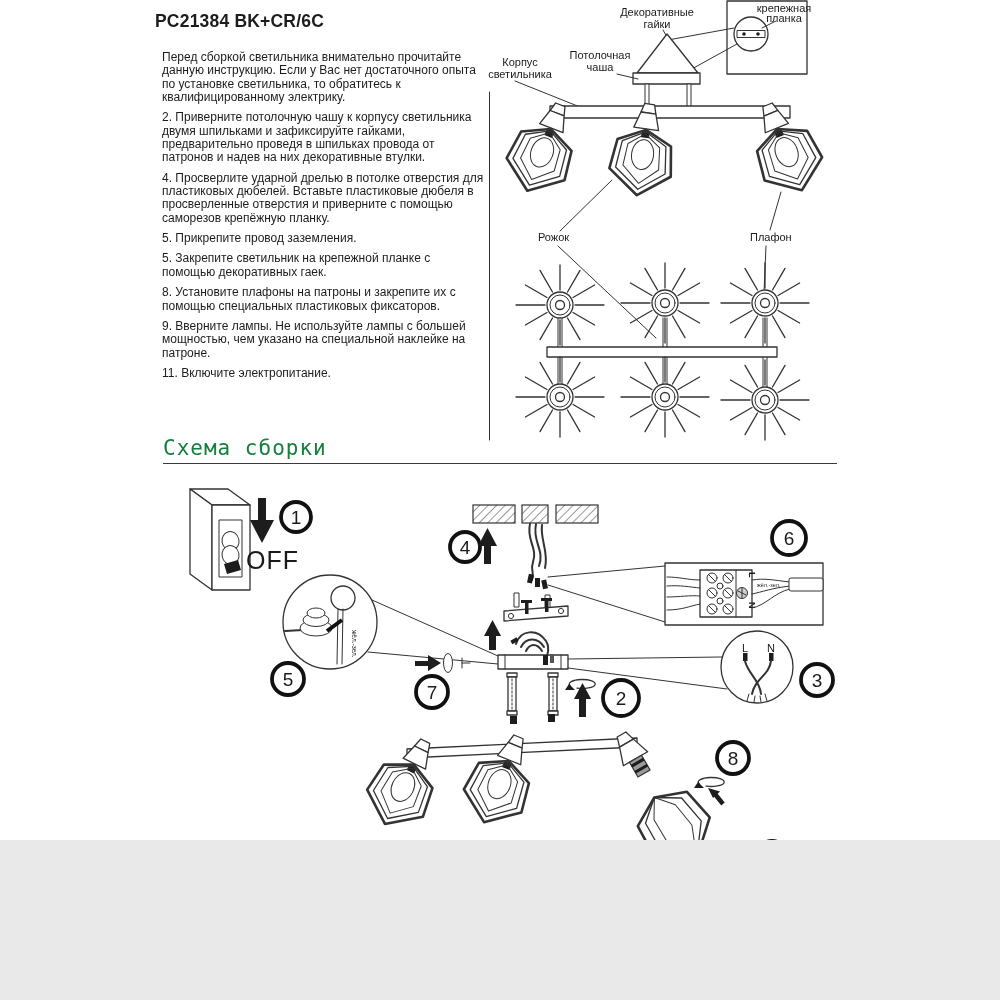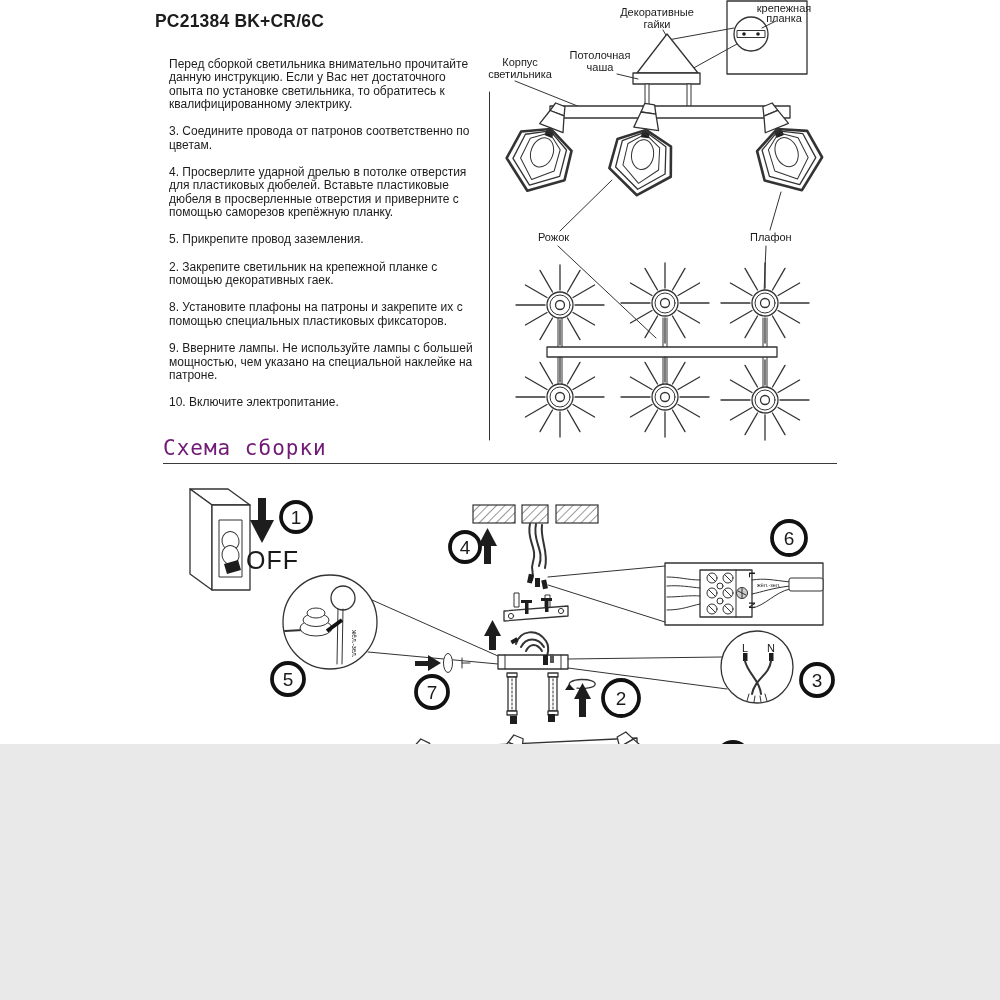--- a/index.html
+++ b/index.html
@@ -1,22 +1,22 @@
 <!DOCTYPE html>
 <html><head>
 <meta charset="utf-8">
 <style>
   html,body{margin:0;padding:0;background:#e9e9e9;}
-  .page{position:relative;width:1000px;height:744px;background:#ffffff;overflow:hidden;
+  .page{position:relative;width:1000px;height:840px;background:#ffffff;overflow:hidden;
         font-family:"Liberation Sans",sans-serif;color:#1c1c1c;}
   .title{position:absolute;left:155px;top:11px;font-size:17.5px;font-weight:bold;letter-spacing:.2px;}
   .instr{position:absolute;left:155px;top:44px;width:336px;}
-  .instr p{margin:14px;font-size:12px;line-height:13.35px;}
+  .instr p{margin:7px;font-size:12px;line-height:13.35px;}
   .heading-row{position:absolute;left:163px;top:436px;width:674px;border-bottom:1.6px solid #3a3a3a;padding-bottom:3px;}
-  .heading-row span{font-family:"DejaVu Sans Mono",monospace;font-size:21px;letter-spacing:1px;color:#701a75;}
+  .heading-row span{font-family:"DejaVu Sans Mono",monospace;font-size:21px;letter-spacing:1px;color:#15803d;}
   svg{position:absolute;left:0;top:0;width:1000px;height:1000px;}
   svg .ln{stroke:#333;fill:none;stroke-width:1.3;stroke-linecap:round;stroke-linejoin:round;}
   svg .fw{fill:#fff;stroke:#333;stroke-width:1.3;stroke-linejoin:round;}
   svg .fb{fill:#1d1d1d;stroke:none;}
   svg .thin{stroke-width:1;}
   svg .med{stroke-width:2;}
   svg .thick{stroke-width:2.6;}
   svg text{fill:#1a1a1a;stroke:none;font-family:"Liberation Sans",sans-serif;}
   svg .lbl{font-size:11px;}
   svg .stepnum{font-size:19px;}
@@ -25,27 +25,27 @@
 </style>
 </head>
 <body>
 
 <div class="page">
 
   <div class="title">PC21384 BK+CR/6C</div>
 
   <div class="instr">
     <p>Перед сборкой светильника внимательно прочитайте данную инструкцию. Если у Вас нет достаточного опыта по установке светильника, то обратитесь к квалифицированному электрику.</p>
-    <p>3. Соедините провода от патронов соответственно по цветам.</p>
+    <p>2. Приверните потолочную чашу к корпусу светильника двумя шпильками и зафиксируйте гайками, предварительно проведя в шпильках провода от патронов и надев на них декоративные втулки.</p>
     <p>4. Просверлите ударной дрелью в потолке отверстия для пластиковых дюбелей. Вставьте пластиковые дюбеля в просверленные отверстия и приверните с помощью саморезов крепёжную планку.</p>
     <p>5. Прикрепите провод заземления.</p>
-    <p>2. Закрепите светильник на крепежной планке с помощью декоративных гаек.</p>
+    <p>5. Закрепите светильник на крепежной планке с помощью декоративных гаек.</p>
     <p>8. Установите плафоны на патроны и закрепите их с помощью специальных пластиковых фиксаторов.</p>
     <p>9. Вверните лампы. Не используйте лампы с большей мощностью, чем указано на специальной наклейке на патроне.</p>
-    <p>10. Включите электропитание.</p>
+    <p>11. Включите электропитание.</p>
   </div>
 
   <div class="heading-row">
     <span>Схема сборки</span>
   </div>
 
   <svg viewBox="0 0 1000 1000">
     <defs>
       <pattern id="hatch" width="6" height="6" patternUnits="userSpaceOnUse" patternTransform="rotate(45)">
         <line x1="0" y1="0" x2="0" y2="6" stroke="#444" stroke-width="1.1"></line>

